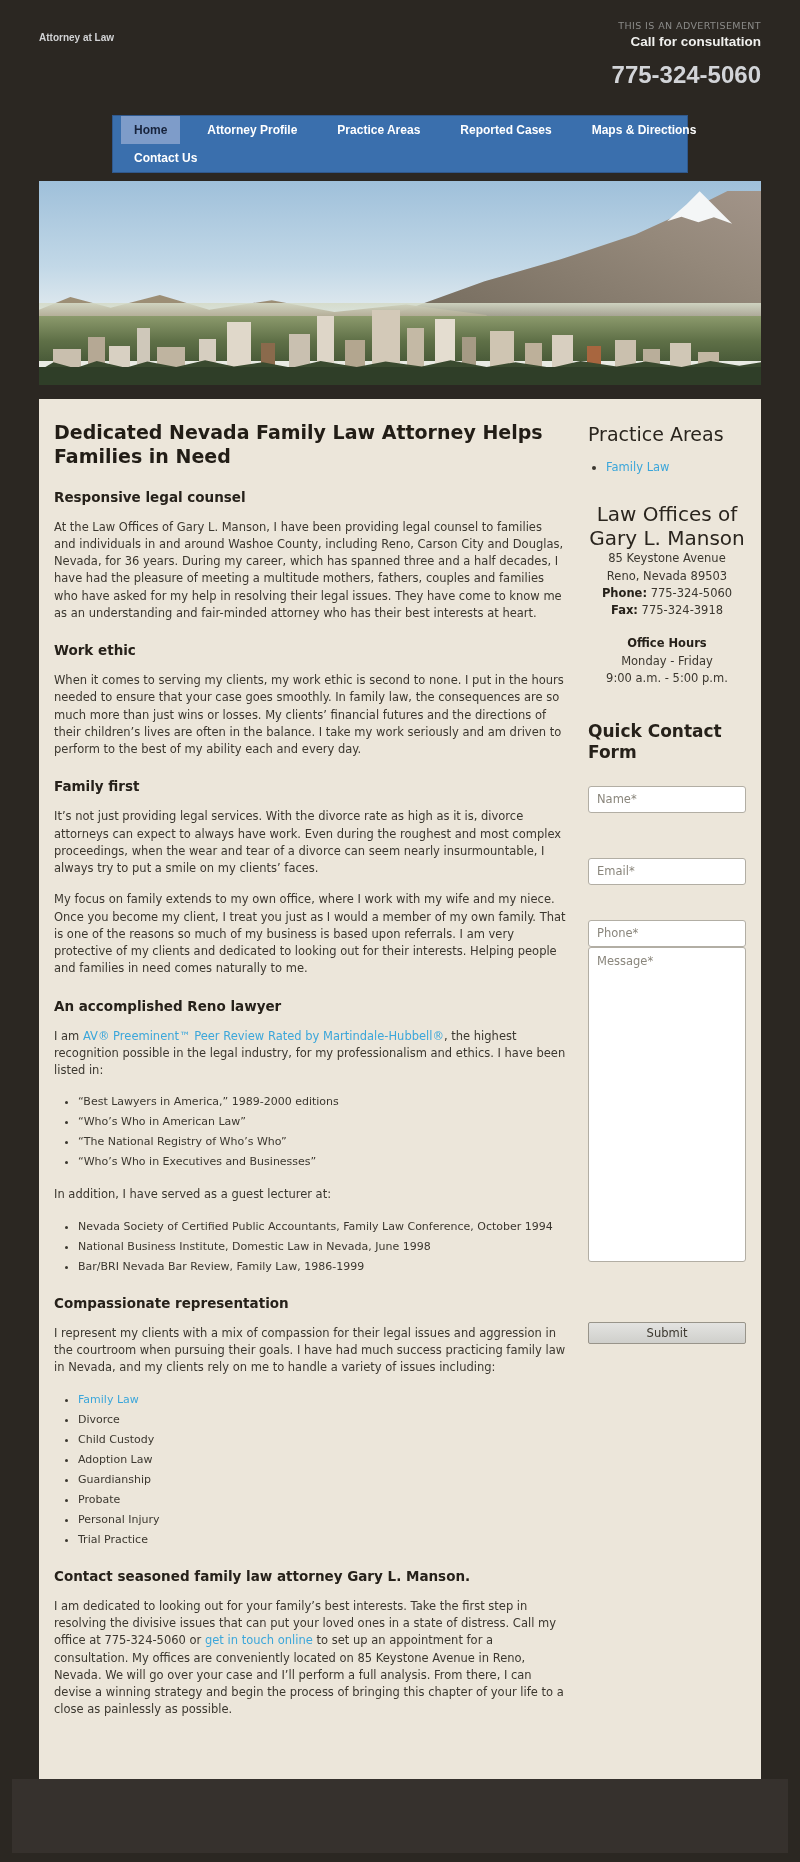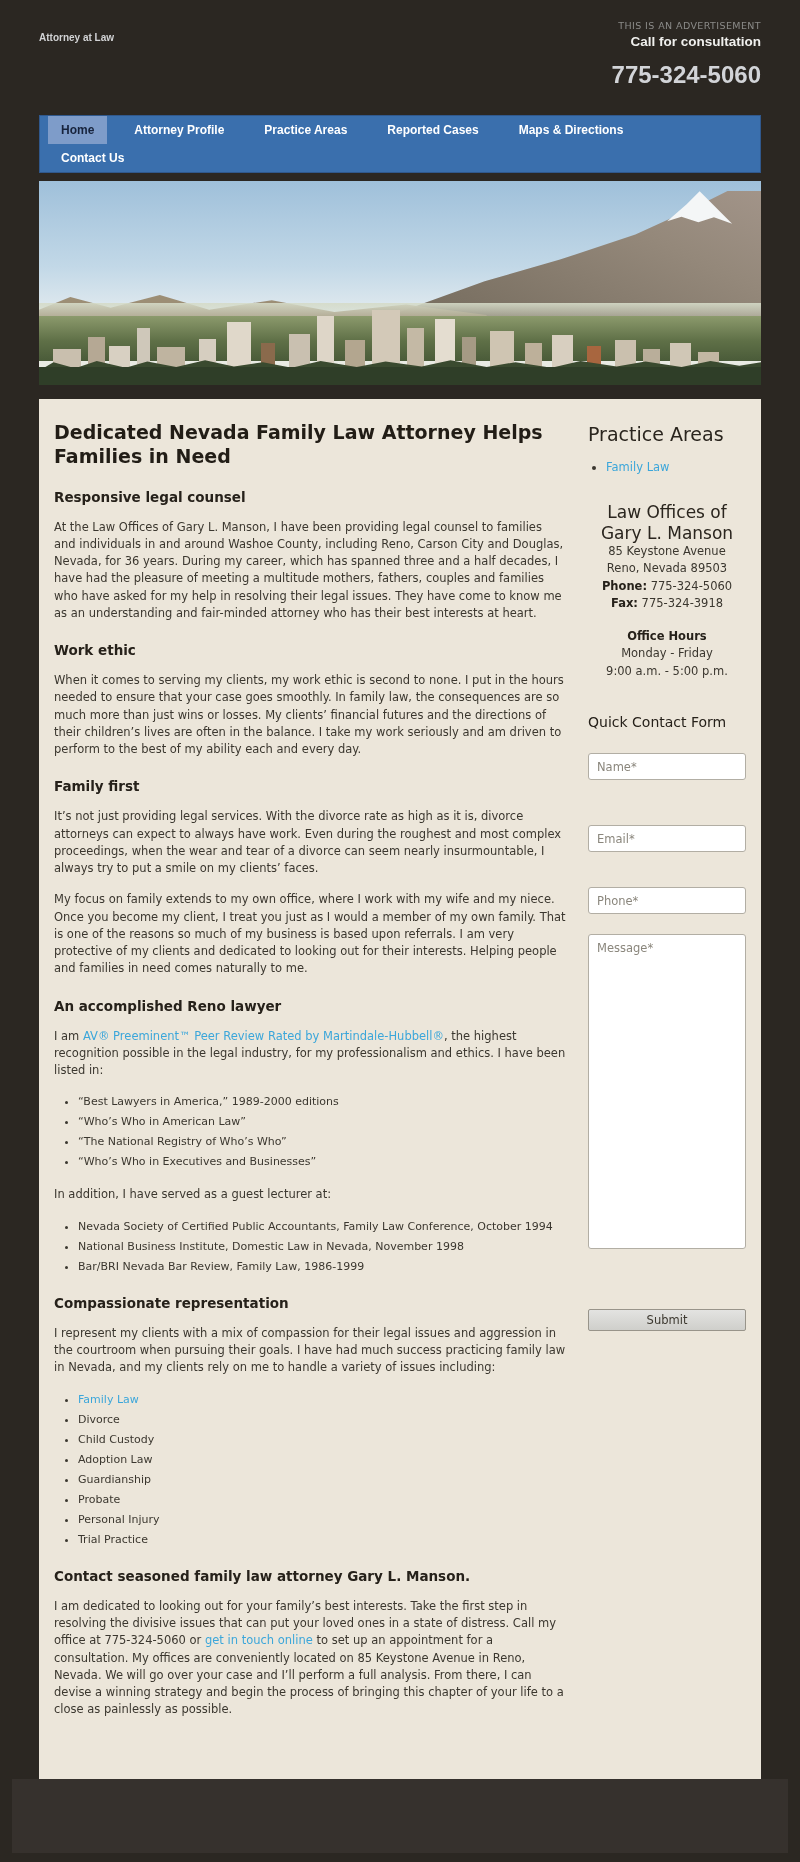--- a/index.html
+++ b/index.html
@@ -10,21 +10,21 @@
   
   .header-inner { width:722px; margin:0 auto; padding:10px 0 26px; display:flex; justify-content:space-between; }
   .site-title { font-family:"Liberation Sans", sans-serif; font-weight:bold; font-size:28px; color:#d6d7d9; margin-top:24px; letter-spacing:-0.5px; }
   .site-tagline { font-family:"Liberation Sans", sans-serif; font-weight:bold; font-size:10px; color:#d2d3d5; margin-top:22px; }
   .header-right { text-align:right; padding-top:10px; }
   .ad-note { font-size:9.5px; color:#8b8b89; letter-spacing:0.4px; }
   .call-text { font-family:"Liberation Sans", sans-serif; font-weight:bold; font-size:13.5px; color:#f0f0ee; margin-top:3px; }
   .header-phone { font-family:"Liberation Sans", sans-serif; font-weight:bold; font-size:24px; color:#d2d4d8; margin-top:12px; }
 
   
-  .nav { width:722px; margin:0 auto; background:#3a6fad; border:1px solid #30588c; }
+  .nav { width:576px; margin:0 auto; background:#3a6fad; border:1px solid #30588c; }
   .nav-row { display:flex; }
   .nav-item { font-family:"Liberation Sans", sans-serif; font-weight:bold; font-size:12px; color:#ffffff; text-decoration:none; padding:7px 13px; margin-right:14px; cursor:pointer; white-space:nowrap; }
   .nav-row .nav-item:first-child { margin-left:8px; }
   .nav-item.active { background:#7e9cc9; color:#17233c; }
 
   
   .hero { width:722px; height:204px; margin:8px auto 0; position:relative; overflow:hidden;
           background:linear-gradient(180deg,#9fc0da 0%,#c2d8e7 42%,#e6edf0 68%,#e9ebe4 78%); }
   .hero i { position:absolute; display:block; }
   .mtn-right { right:0; top:0; width:58%; height:82%;
@@ -54,30 +54,30 @@
   a.txt-link { color:#3ba6da; text-decoration:none; cursor:pointer; }
   .main-col ul { margin:4px 0 16px 24px; }
   .main-col li { font-size:11px; color:#3b372f; line-height:1.55; margin-bottom:3px; }
 
   
   .sidebar { width:158px; margin-left:22px; }
   .pa-heading { font-size:19px; font-weight:normal; color:#2a251e; margin:2px 0 14px; }
   .pa-list { margin:0 0 26px 18px; }
   .pa-list li { font-size:11.5px; line-height:1.5; color:#3b372f; }
   .vcard { text-align:center; color:#3b372f; }
-  .office-name { font-size:17px; line-height:1.2; color:#2a251e; }
+  .office-name { font-size:20px; line-height:1.2; color:#2a251e; }
   .vcard .line { font-size:11.5px; line-height:1.5; }
   .vcard .b { font-weight:bold; color:#26211a; }
   .hours { margin-top:16px; }
-  .form-heading { font-size:14px; font-weight:normal; color:#26211a; margin:34px 0 22px; line-height:1.25; }
+  .form-heading { font-size:17px; font-weight:bold; color:#26211a; margin:34px 0 22px; line-height:1.25; }
   .qform input, .qform textarea { width:100%; background:#ffffff; border:1px solid #b2aea4; border-radius:3px;
     font-family:"DejaVu Sans", sans-serif; font-size:11.5px; color:#3b372f; padding:6px 8px; }
   .qform input::placeholder, .qform textarea::placeholder { color:#8a867c; opacity:1; }
   .qform input { height:27px; }
-  .fld-m1 { margin-bottom:45px; } .fld-m2 { margin-bottom:35px; } .fld-m3 { margin-bottom:20px; }
+  .fld-m1 { margin-bottom:45px; } .fld-m2 { margin-bottom:35px; } .fld-m3 { }
   .qform textarea { height:315px; resize:none; }
   .submit-btn { width:100%; height:22px; margin-top:56px; background:linear-gradient(180deg,#e3e3e1,#cfcfcb);
     border:1px solid #98948a; border-radius:2px; font-family:"DejaVu Sans", sans-serif; font-size:11.5px; color:#3c382f; cursor:pointer; }
 
   
   .footer { margin-top:0; }
   .footer-panel { margin:0 12px 31px; background:#36312d; padding:50px 33px 24px; }
 </style>
 </head>
 <body>
@@ -164,21 +164,21 @@
       <p><span>I am </span><a class="txt-link">AV® Preeminent™ Peer Review Rated by Martindale-Hubbell®</a><span>, the highest recognition possible in the legal industry, for my professionalism and ethics. I have been listed in:</span></p>
       <ul>
         <li>“Best Lawyers in America,” 1989-2000 editions</li>
         <li>“Who’s Who in American Law”</li>
         <li>“The National Registry of Who’s Who”</li>
         <li>“Who’s Who in Executives and Businesses”</li>
       </ul>
       <p>In addition, I have served as a guest lecturer at:</p>
       <ul>
         <li>Nevada Society of Certified Public Accountants, Family Law Conference, October 1994</li>
-        <li>National Business Institute, Domestic Law in Nevada, November 1998</li>
+        <li>National Business Institute, Domestic Law in Nevada, June 1998</li>
         <li>Bar/BRI Nevada Bar Review, Family Law, 1986-1999</li>
       </ul>
 
       <h2 class="sec-h">Compassionate representation</h2>
       <p>I represent my clients with a mix of compassion for their legal issues and aggression in the courtroom when pursuing their goals. I have had much success practicing family law in Nevada, and my clients rely on me to handle a variety of issues including:</p>
       <ul>
         <li><a class="txt-link">Family Law</a></li>
         <li>Divorce</li>
         <li>Child Custody</li>
         <li>Adoption Law</li>

